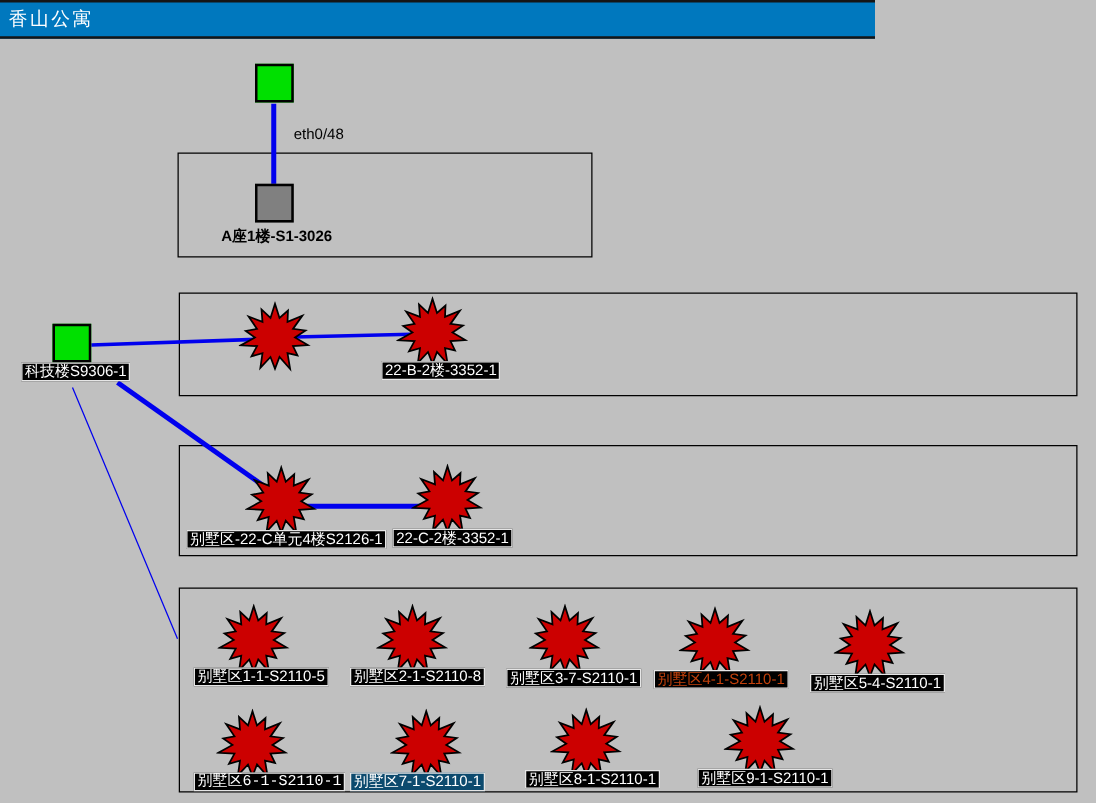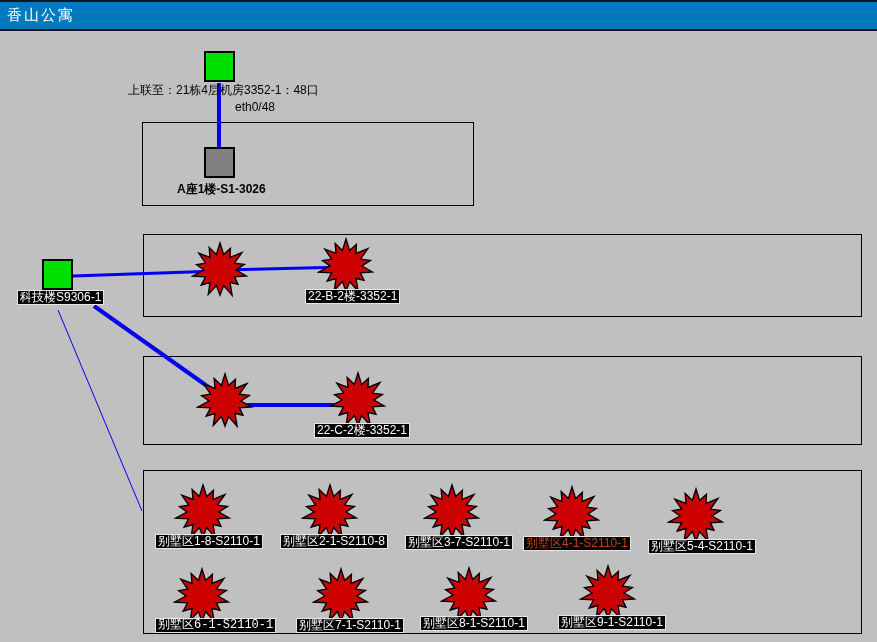--- a/index.html
+++ b/index.html
@@ -2,21 +2,21 @@
 <html><head>
 <meta charset="utf-8">
 <style>
   html,body{margin:0;padding:0;}
   body{
     width:877px;height:642px;overflow:hidden;position:relative;
     background:#c0c0c0;
     font-family:"Liberation Sans","DejaVu Sans",sans-serif;
   }
   #titlebar{
-    position:absolute;left:0;top:0;width:877px;height:27px;
+    position:absolute;left:0;top:0;width:700px;height:27px;
     border-top:2px solid #151515;border-bottom:2px solid #151515;
     background:#0078be;
   }
   #titlebar .title-text{
     position:absolute;left:7px;top:4px;
     color:#ffffff;font-size:15px;letter-spacing:2px;white-space:nowrap;
   }
   #canvas{position:absolute;left:0;top:0;width:877px;height:642px;}
   .group-box{
     position:absolute;border:1px solid #000000;background:transparent;
@@ -83,32 +83,33 @@
       <svg width="58" height="58" class="burst-svg">
         <polygon points="29.0,2.0 32.6,13.4 39.4,7.4 39.0,16.5 50.9,11.5 43.4,22.1 53.4,23.4 45.0,29.0 55.3,35.0 43.4,35.9 47.0,43.3 39.0,41.5 41.1,54.2 32.6,44.6 29.0,54.0 25.4,44.6 17.3,53.3 19.0,41.5 10.2,44.0 14.6,35.9 1.7,35.2 13.0,29.0 5.6,23.7 14.6,22.1 7.9,12.2 19.0,16.5 18.2,6.5 25.4,13.4" fill="#cc0000" stroke="#000000" stroke-width="1.4"></polygon>
       </svg>
     </div>
     <div class="tag-label" style="left: 305px; top: 289px; background: rgb(0, 0, 0); color: rgb(255, 255, 255);">22-B-2楼-3352-1</div>
     <div class="node-icon-wrap" style="left: 196px; top: 372px;">
       <svg width="58" height="58" class="burst-svg">
         <polygon points="29.0,2.0 32.6,13.4 39.4,7.4 39.0,16.5 50.9,11.5 43.4,22.1 53.4,23.4 45.0,29.0 55.3,35.0 43.4,35.9 47.0,43.3 39.0,41.5 41.1,54.2 32.6,44.6 29.0,54.0 25.4,44.6 17.3,53.3 19.0,41.5 10.2,44.0 14.6,35.9 1.7,35.2 13.0,29.0 5.6,23.7 14.6,22.1 7.9,12.2 19.0,16.5 18.2,6.5 25.4,13.4" fill="#cc0000" stroke="#000000" stroke-width="1.4"></polygon>
       </svg>
     </div>
+    <div class="tag-label" style="left: 149px; top: 424px; background: rgb(0, 0, 0); color: rgb(255, 255, 255);">别墅区-22-C单元4楼S2126-1</div>
     <div class="node-icon-wrap" style="left: 329px; top: 371px;">
       <svg width="58" height="58" class="burst-svg">
         <polygon points="29.0,2.0 32.6,13.4 39.4,7.4 39.0,16.5 50.9,11.5 43.4,22.1 53.4,23.4 45.0,29.0 55.3,35.0 43.4,35.9 47.0,43.3 39.0,41.5 41.1,54.2 32.6,44.6 29.0,54.0 25.4,44.6 17.3,53.3 19.0,41.5 10.2,44.0 14.6,35.9 1.7,35.2 13.0,29.0 5.6,23.7 14.6,22.1 7.9,12.2 19.0,16.5 18.2,6.5 25.4,13.4" fill="#cc0000" stroke="#000000" stroke-width="1.4"></polygon>
       </svg>
     </div>
     <div class="tag-label" style="left: 314px; top: 423px; background: rgb(0, 0, 0); color: rgb(255, 255, 255);">22-C-2楼-3352-1</div>
     <div class="node-icon-wrap" style="left: 174px; top: 483px;">
       <svg width="58" height="58" class="burst-svg">
         <polygon points="29.0,2.0 32.6,13.4 39.4,7.4 39.0,16.5 50.9,11.5 43.4,22.1 53.4,23.4 45.0,29.0 55.3,35.0 43.4,35.9 47.0,43.3 39.0,41.5 41.1,54.2 32.6,44.6 29.0,54.0 25.4,44.6 17.3,53.3 19.0,41.5 10.2,44.0 14.6,35.9 1.7,35.2 13.0,29.0 5.6,23.7 14.6,22.1 7.9,12.2 19.0,16.5 18.2,6.5 25.4,13.4" fill="#cc0000" stroke="#000000" stroke-width="1.4"></polygon>
       </svg>
     </div>
-    <div class="tag-label" style="left: 155px; top: 534px; background: rgb(0, 0, 0); color: rgb(255, 255, 255);">别墅区1-8-S2110-1</div>
+    <div class="tag-label" style="left: 155px; top: 534px; background: rgb(0, 0, 0); color: rgb(255, 255, 255);">别墅区1-1-S2110-5</div>
     <div class="node-icon-wrap" style="left: 301px; top: 483px;">
       <svg width="58" height="58" class="burst-svg">
         <polygon points="29.0,2.0 32.6,13.4 39.4,7.4 39.0,16.5 50.9,11.5 43.4,22.1 53.4,23.4 45.0,29.0 55.3,35.0 43.4,35.9 47.0,43.3 39.0,41.5 41.1,54.2 32.6,44.6 29.0,54.0 25.4,44.6 17.3,53.3 19.0,41.5 10.2,44.0 14.6,35.9 1.7,35.2 13.0,29.0 5.6,23.7 14.6,22.1 7.9,12.2 19.0,16.5 18.2,6.5 25.4,13.4" fill="#cc0000" stroke="#000000" stroke-width="1.4"></polygon>
       </svg>
     </div>
     <div class="tag-label" style="left: 280px; top: 534px; background: rgb(0, 0, 0); color: rgb(255, 255, 255);">别墅区2-1-S2110-8</div>
     <div class="node-icon-wrap" style="left: 423px; top: 483px;">
       <svg width="58" height="58" class="burst-svg">
         <polygon points="29.0,2.0 32.6,13.4 39.4,7.4 39.0,16.5 50.9,11.5 43.4,22.1 53.4,23.4 45.0,29.0 55.3,35.0 43.4,35.9 47.0,43.3 39.0,41.5 41.1,54.2 32.6,44.6 29.0,54.0 25.4,44.6 17.3,53.3 19.0,41.5 10.2,44.0 14.6,35.9 1.7,35.2 13.0,29.0 5.6,23.7 14.6,22.1 7.9,12.2 19.0,16.5 18.2,6.5 25.4,13.4" fill="#cc0000" stroke="#000000" stroke-width="1.4"></polygon>
       </svg>
@@ -130,29 +131,28 @@
       <svg width="58" height="58" class="burst-svg">
         <polygon points="29.0,2.0 32.6,13.4 39.4,7.4 39.0,16.5 50.9,11.5 43.4,22.1 53.4,23.4 45.0,29.0 55.3,35.0 43.4,35.9 47.0,43.3 39.0,41.5 41.1,54.2 32.6,44.6 29.0,54.0 25.4,44.6 17.3,53.3 19.0,41.5 10.2,44.0 14.6,35.9 1.7,35.2 13.0,29.0 5.6,23.7 14.6,22.1 7.9,12.2 19.0,16.5 18.2,6.5 25.4,13.4" fill="#cc0000" stroke="#000000" stroke-width="1.4"></polygon>
       </svg>
     </div>
     <div class="tag-label" style="left: 155px; top: 618px; background: rgb(0, 0, 0); color: rgb(255, 255, 255); font-family: Liberation Mono, monospace;">别墅区6-1-S2110-1</div>
     <div class="node-icon-wrap" style="left: 312px; top: 567px;">
       <svg width="58" height="58" class="burst-svg">
         <polygon points="29.0,2.0 32.6,13.4 39.4,7.4 39.0,16.5 50.9,11.5 43.4,22.1 53.4,23.4 45.0,29.0 55.3,35.0 43.4,35.9 47.0,43.3 39.0,41.5 41.1,54.2 32.6,44.6 29.0,54.0 25.4,44.6 17.3,53.3 19.0,41.5 10.2,44.0 14.6,35.9 1.7,35.2 13.0,29.0 5.6,23.7 14.6,22.1 7.9,12.2 19.0,16.5 18.2,6.5 25.4,13.4" fill="#cc0000" stroke="#000000" stroke-width="1.4"></polygon>
       </svg>
     </div>
-    <div class="tag-label" style="left: 296px; top: 618px; background: #000000; color: rgb(255, 255, 255);">别墅区7-1-S2110-1</div>
+    <div class="tag-label" style="left: 280px; top: 618px; background: #0c4a6e; color: rgb(255, 255, 255);">别墅区7-1-S2110-1</div>
     <div class="node-icon-wrap" style="left: 440px; top: 566px;">
       <svg width="58" height="58" class="burst-svg">
         <polygon points="29.0,2.0 32.6,13.4 39.4,7.4 39.0,16.5 50.9,11.5 43.4,22.1 53.4,23.4 45.0,29.0 55.3,35.0 43.4,35.9 47.0,43.3 39.0,41.5 41.1,54.2 32.6,44.6 29.0,54.0 25.4,44.6 17.3,53.3 19.0,41.5 10.2,44.0 14.6,35.9 1.7,35.2 13.0,29.0 5.6,23.7 14.6,22.1 7.9,12.2 19.0,16.5 18.2,6.5 25.4,13.4" fill="#cc0000" stroke="#000000" stroke-width="1.4"></polygon>
       </svg>
     </div>
     <div class="tag-label" style="left: 420px; top: 616px; background: rgb(0, 0, 0); color: rgb(255, 255, 255);">别墅区8-1-S2110-1</div>
     <div class="node-icon-wrap" style="left: 579px; top: 564px;">
       <svg width="58" height="58" class="burst-svg">
         <polygon points="29.0,2.0 32.6,13.4 39.4,7.4 39.0,16.5 50.9,11.5 43.4,22.1 53.4,23.4 45.0,29.0 55.3,35.0 43.4,35.9 47.0,43.3 39.0,41.5 41.1,54.2 32.6,44.6 29.0,54.0 25.4,44.6 17.3,53.3 19.0,41.5 10.2,44.0 14.6,35.9 1.7,35.2 13.0,29.0 5.6,23.7 14.6,22.1 7.9,12.2 19.0,16.5 18.2,6.5 25.4,13.4" fill="#cc0000" stroke="#000000" stroke-width="1.4"></polygon>
       </svg>
     </div>
     <div class="tag-label" style="left: 558px; top: 615px; background: rgb(0, 0, 0); color: rgb(255, 255, 255);">别墅区9-1-S2110-1</div>
-    <div class="plain-label" style="left: 128px; top: 84px;">上联至：21栋4层机房3352-1：48口</div>
     <div class="plain-label" style="left: 235px; top: 101px;">eth0/48</div>
     <div class="plain-label" style="left: 177px; top: 183px; font-weight: bold;">A座1楼-S1-3026</div>
   </div>
 
 </body></html>

